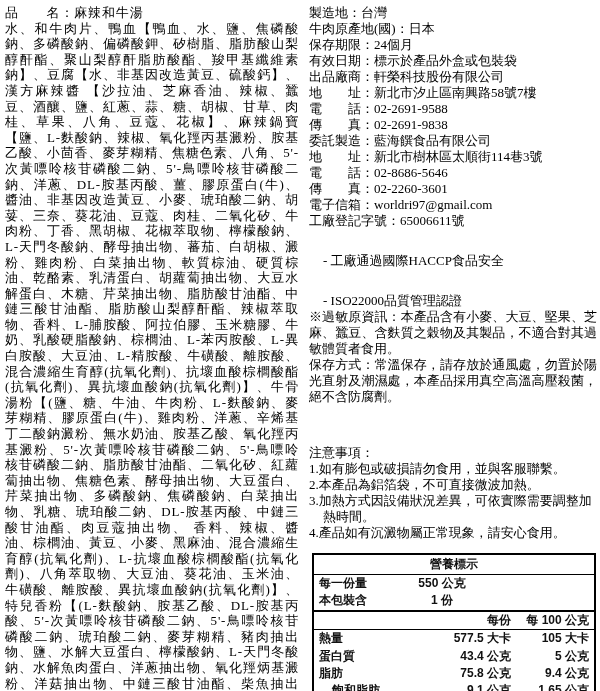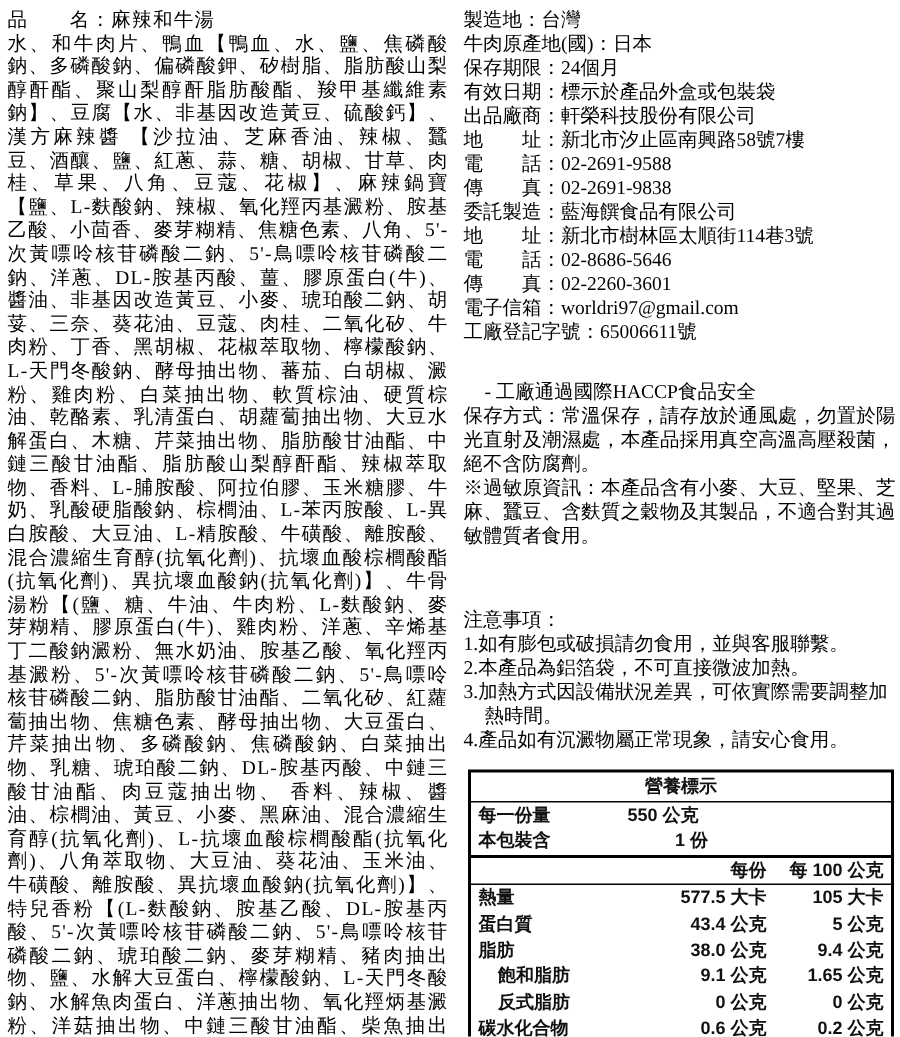--- a/index.html
+++ b/index.html
@@ -40,21 +40,21 @@
     border: 2px solid #000;
     font-family: "Liberation Sans", sans-serif;
     font-weight: bold;
     font-size: 12px;
     color: #111;
   }
   .nt-row { display: flex; align-items: center; line-height: 15.4px; padding: 1px 5px; }
   .nt-title-row { justify-content: center; border-bottom: 1px solid #000; line-height: 17px; }
   .nt-serving-label { width: 78px; }
   .nt-serving-value { width: 90px; text-align: center; }
-  .nt-servings-row { border-bottom: 2px solid #000; gap: 19px; }
+  .nt-servings-row { border-bottom: 2px solid #000; }
   .nt-colhead-row { border-bottom: 1.5px solid #000; }
   .nt-spacer { flex: 1; }
   .nt-label { flex: 1; }
   .nt-label.indent { padding-left: 13px; }
   .nt-c2 { width: 126px; text-align: right; }
   .nt-c3 { width: 78px; text-align: right; }
 </style>
 </head>
 <body>
 
@@ -72,22 +72,23 @@
   <div class="line">地　　址：新北市汐止區南興路58號7樓</div>
   <div class="line">電　　話：02-2691-9588</div>
   <div class="line">傳　　真：02-2691-9838</div>
   <div class="line">委託製造：藍海饌食品有限公司</div>
   <div class="line">地　　址：新北市樹林區太順街114巷3號</div>
   <div class="line">電　　話：02-8686-5646</div>
   <div class="line">傳　　真：02-2260-3601</div>
   <div class="line">電子信箱：worldri97@gmail.com</div>
   <div class="line">工廠登記字號：65006611號</div>
   <div class="line cert-line">- 工廠通過國際HACCP食品安全</div>
+  <div class="line cert-line">- ISO22000品質管理認證</div>
+  <div class="para">※過敏原資訊：本產品含有小麥、大豆、堅果、芝麻、蠶豆、含麩質之穀物及其製品，不適合對其過敏體質者食用。</div>
   <div class="para">保存方式：常溫保存，請存放於通風處，勿置於陽光直射及潮濕處，本產品採用真空高溫高壓殺菌，絕不含防腐劑。</div>
-  <div class="para">※過敏原資訊：本產品含有小麥、大豆、堅果、芝麻、蠶豆、含麩質之穀物及其製品，不適合對其過敏體質者食用。</div>
 
   <div class="line notice-title">注意事項：</div>
   <div class="notice-item">1.如有膨包或破損請勿食用，並與客服聯繫。</div>
   <div class="notice-item">2.本產品為鋁箔袋，不可直接微波加熱。</div>
   <div class="notice-item">3.加熱方式因設備狀況差異，可依實際需要調整加熱時間。</div>
   <div class="notice-item">4.產品如有沉澱物屬正常現象，請安心食用。</div>
 
   <div class="ntable">
     <div class="nt-row nt-title-row">營養標示</div>
     <div class="nt-row">
@@ -108,21 +109,21 @@
       <span class="nt-c2">577.5 大卡</span>
       <span class="nt-c3">105 大卡</span>
     </div>
     <div class="nt-row">
       <span class="nt-label">蛋白質</span>
       <span class="nt-c2">43.4 公克</span>
       <span class="nt-c3">5 公克</span>
     </div>
     <div class="nt-row">
       <span class="nt-label">脂肪</span>
-      <span class="nt-c2">38.0 公克</span>
+      <span class="nt-c2">75.8 公克</span>
       <span class="nt-c3">9.4 公克</span>
     </div>
     <div class="nt-row">
       <span class="nt-label indent">飽和脂肪</span>
       <span class="nt-c2">9.1 公克</span>
       <span class="nt-c3">1.65 公克</span>
     </div>
     <div class="nt-row">
       <span class="nt-label indent">反式脂肪</span>
       <span class="nt-c2">0 公克</span>

